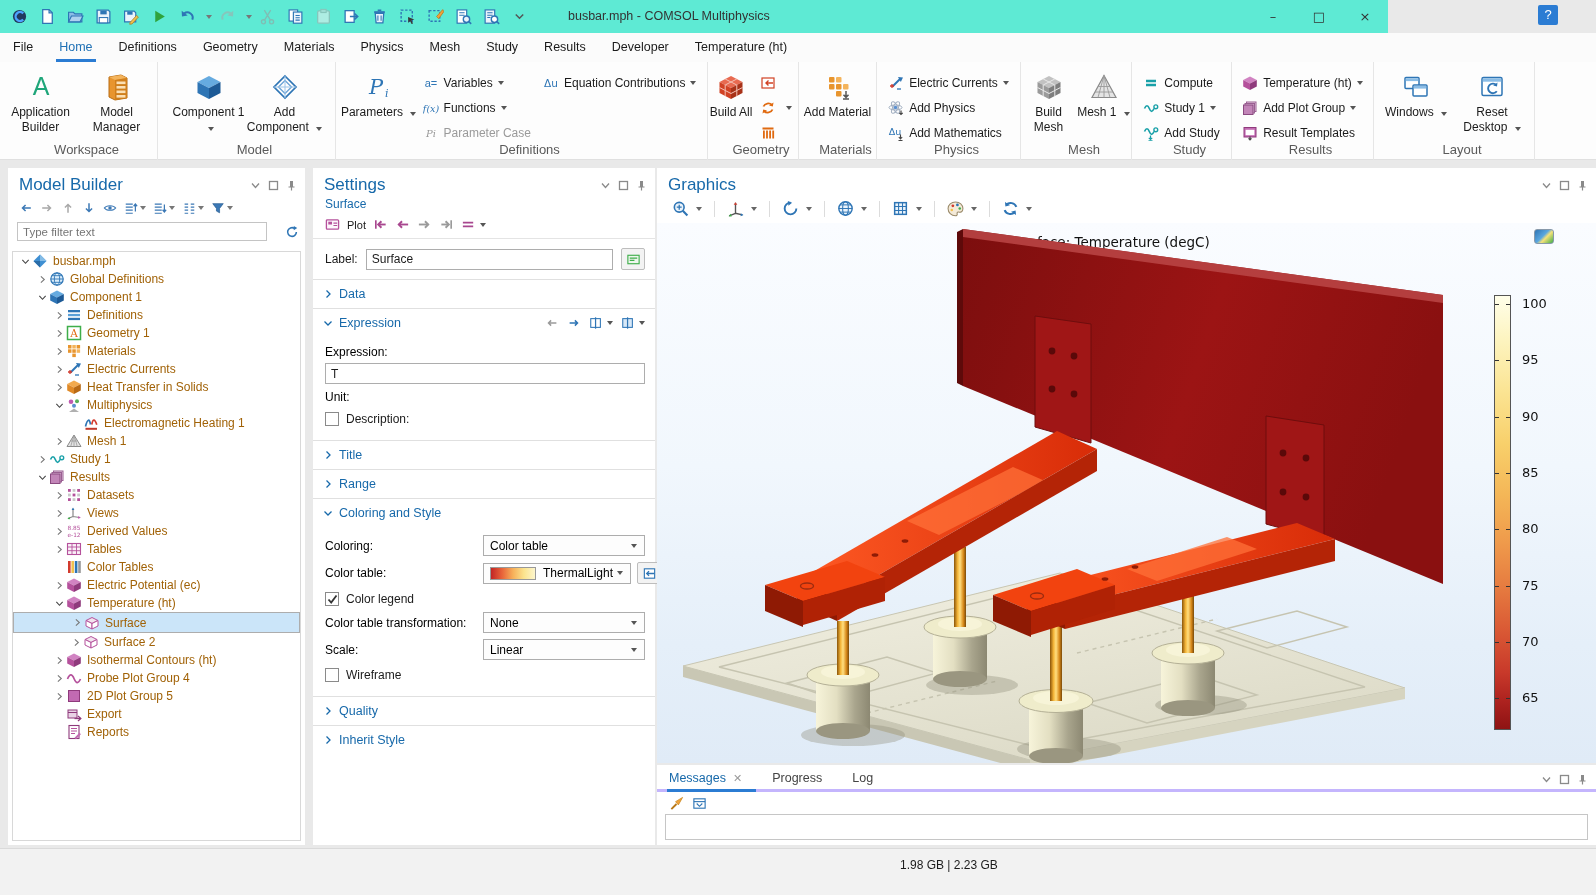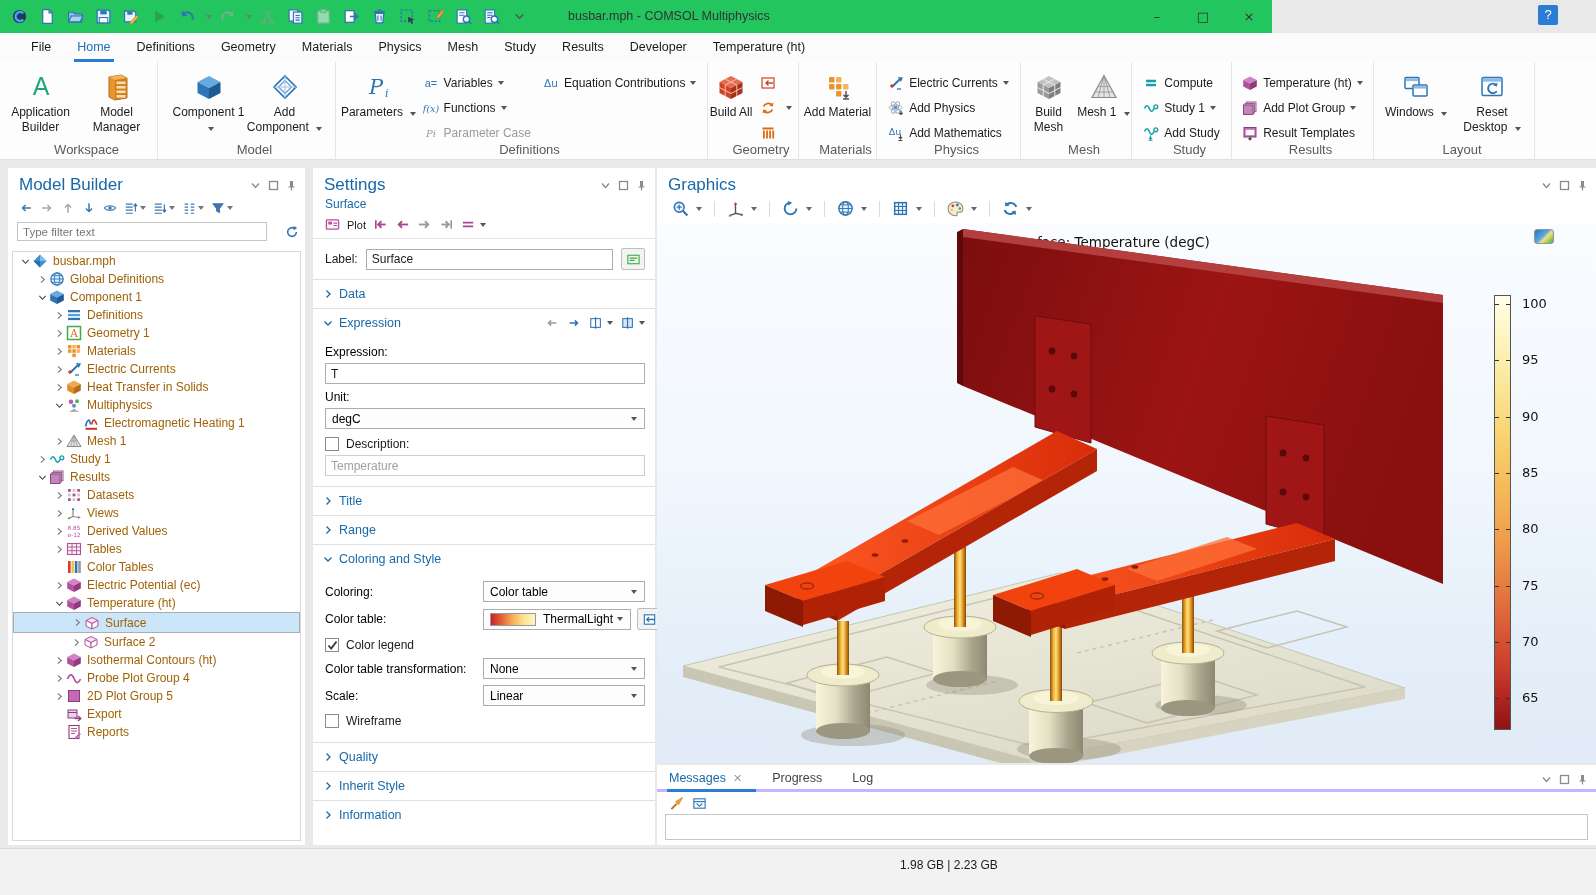--- a/index.html
+++ b/index.html
@@ -1,31 +1,31 @@
 <!DOCTYPE html>
 <html><head>
 <meta charset="utf-8">
 <style>
   * { margin:0; padding:0; box-sizing:border-box; }
   html,body { width:1596px; height:895px; overflow:hidden; font-family:"Liberation Sans",sans-serif; background:#e9e9e9; position:relative; }
   svg { display:block; }
 
   
-  #titlebar { position:absolute; left:0; top:0; width:1272px; height:33px; background:#22c55e; display:flex; align-items:center; }
+  #titlebar { position:absolute; left:0; top:0; width:1388px; height:33px; background:#5eead4; display:flex; align-items:center; }
   #qat { display:flex; align-items:center; gap:2px; padding-left:6px; }
   .qbtn { width:26px; height:26px; display:flex; align-items:center; justify-content:center; border-radius:3px; }
   .qbtn svg { width:17px; height:17px; }
   .qbtn.dis { opacity:.55; }
   .qdd { width:10px; height:26px; display:flex; align-items:center; justify-content:center; }
   #win-title { position:absolute; left:568px; top:0; height:33px; line-height:33px; font-size:12.5px; color:#333; }
   #win-controls { position:absolute; right:0; top:0; height:33px; display:flex; }
   .wbtn { width:46px; height:33px; display:flex; align-items:center; justify-content:center; font-size:13px; color:#333; font-family:"DejaVu Sans",sans-serif; }
 
   
-  #menubar { position:absolute; left:0; top:33px; width:1596px; height:29px; background:#fbfbfb; display:flex; align-items:center; padding-left:18px; }
+  #menubar { position:absolute; left:0; top:33px; width:1596px; height:29px; background:#fbfbfb; display:flex; align-items:center; }
   .mtab { padding:0 13px; height:29px; line-height:28px; font-size:12.5px; color:#1b1b1b; position:relative; }
   .mtab.active { color:#2071b5; }
   .mtab.active::after { content:""; position:absolute; left:10px; right:10px; bottom:0; height:3px; background:#2b7cd3; }
   #help-btn { position:absolute; right:38px; top:5px; width:20px; height:20px; background:#2b7cd3; color:#fff; font-size:13px; text-align:center; line-height:20px; border-radius:2px; }
 
   
   #ribbon { position:absolute; left:0; top:62px; width:1596px; height:98px; background:#fdfdfd; border-bottom:1px solid #e0e0e0; display:flex; }
   .rgroup { position:relative; height:98px; border-right:1px solid #e6e6e6; display:flex; align-items:flex-start; justify-content:center; padding-top:6px; }
   .rgl { position:absolute; bottom:3px; left:16px; right:0; text-align:center; font-size:13px; color:#5a5a5a; }
   .rbig { width:76px; display:flex; flex-direction:column; align-items:center; padding-top:4px; }
@@ -1216,29 +1216,24 @@
               <path d="M7.5 1.5 v13" stroke="#2e75b5" stroke-width="1.4"></path>
             </svg>
             <span class="tri"></span>
           </span>
       </span>
     </div>
     <div class="sec-body">
       <div class="field-lab">Expression:</div>
       <input class="txt" value="T" style="">
       <div class="field-lab">Unit:</div>
-      <div class="sel">
-        <span class="st">degC</span>
-          <span class="tri"></span>
-      </div>
       <div class="cbrow">
         <span class="cb"></span>
         <span class="flabel">Description:</span>
       </div>
-      <input class="txt dis" value="Temperature" style="">
     </div>
   </div>
 
   <div class="sec">
     <div class="sec-head">
       <span class="schev">
           <svg viewBox="0 0 10 10">
             <path d="M3.5 1.5 L7 5 L3.5 8.5" fill="none" stroke="#1769aa" stroke-width="1.3"></path>
           </svg>
         </span>
@@ -1335,30 +1330,20 @@
     </div>
   </div>
   <div class="sec">
     <div class="sec-head">
       <span class="schev">
           <svg viewBox="0 0 10 10">
             <path d="M3.5 1.5 L7 5 L3.5 8.5" fill="none" stroke="#1769aa" stroke-width="1.3"></path>
           </svg>
         </span>
       <span>Inherit Style</span>
-    </div>
-  </div>
-  <div class="sec">
-    <div class="sec-head">
-      <span class="schev">
-          <svg viewBox="0 0 10 10">
-            <path d="M3.5 1.5 L7 5 L3.5 8.5" fill="none" stroke="#1769aa" stroke-width="1.3"></path>
-          </svg>
-        </span>
-      <span>Information</span>
     </div>
   </div>
 </div>
 
 <div id="graphics" class="panel">
   <div class="phead">
     <div class="ptitle">Graphics</div>
     <div class="pctl">
  <span>
           <svg viewBox="0 0 11 11">

